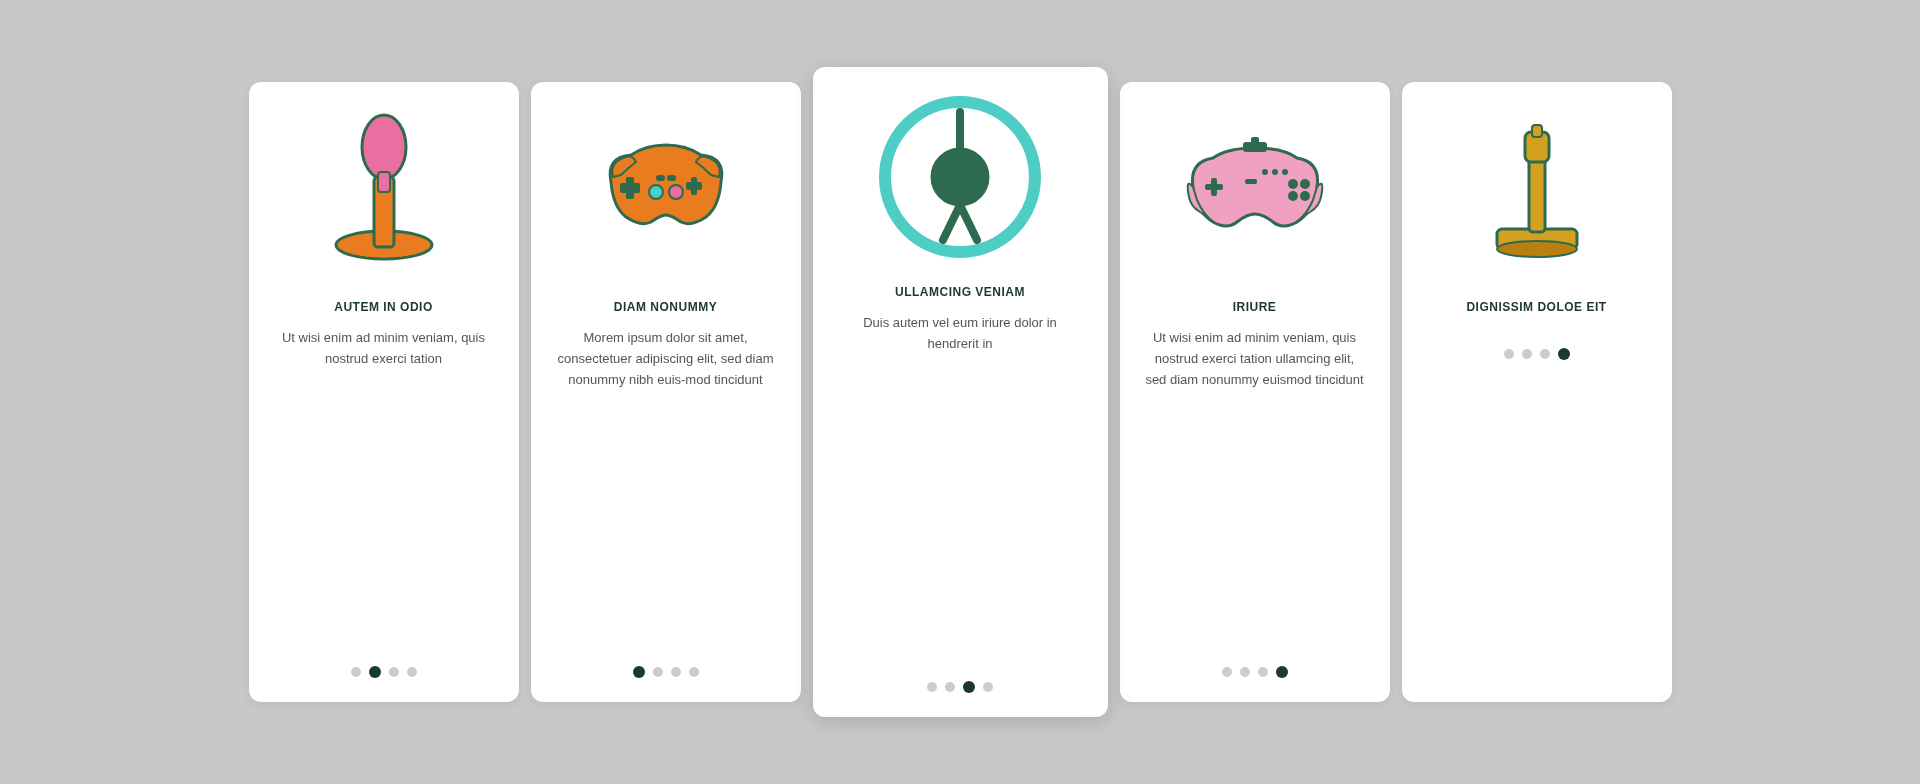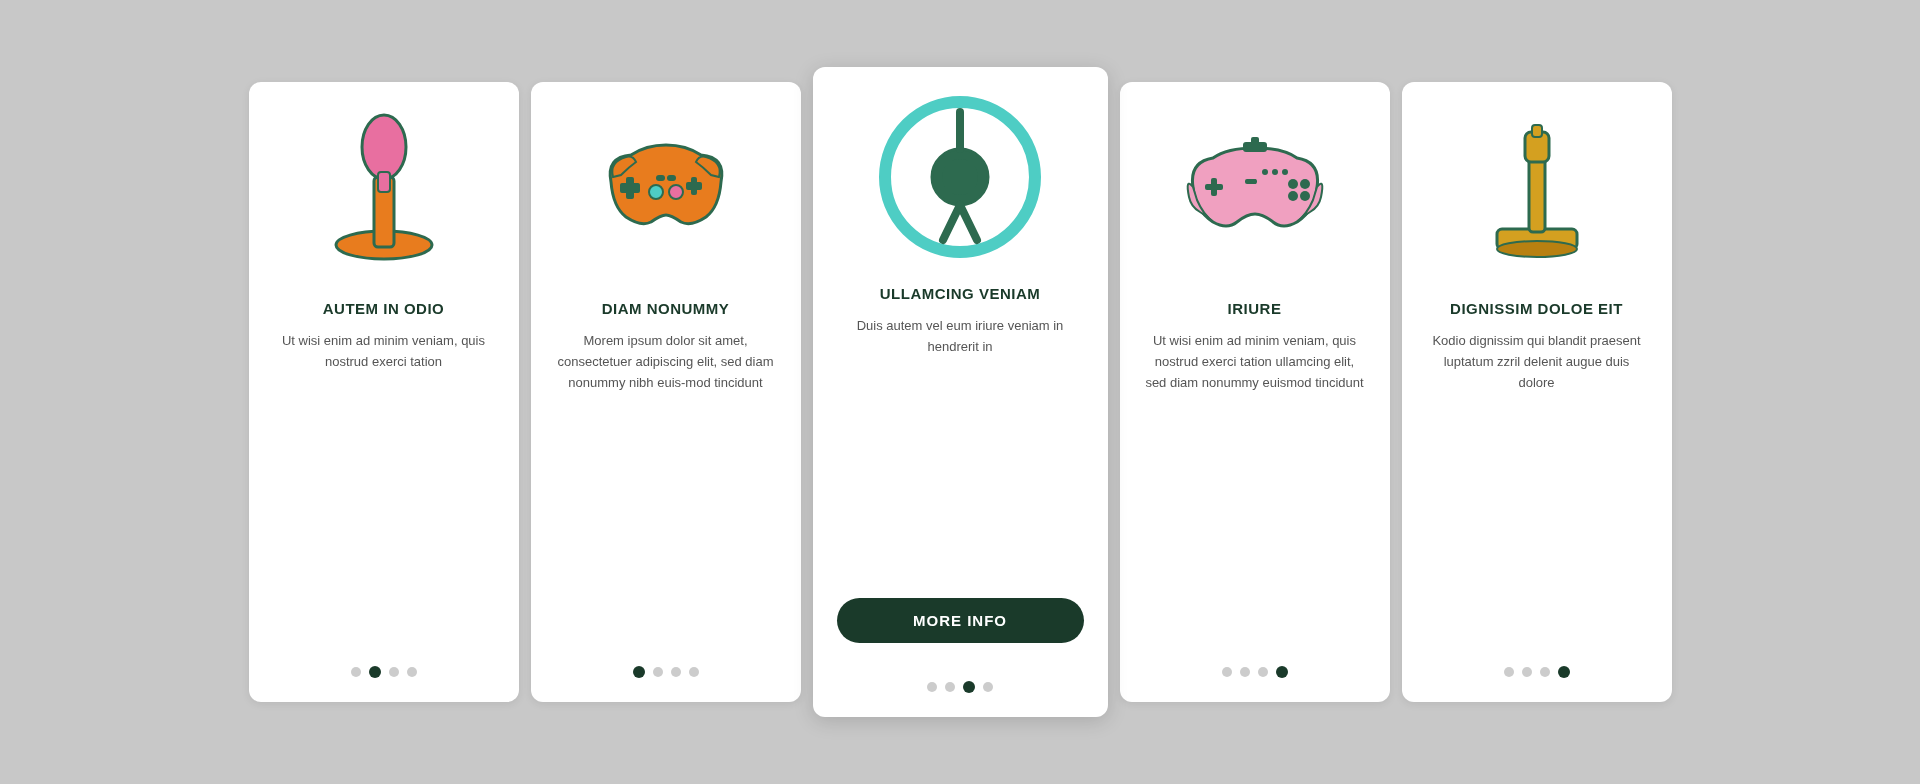--- a/index.html
+++ b/index.html
@@ -44,21 +44,21 @@
     .card-icon {
       width: 160px;
       height: 160px;
       display: flex;
       align-items: center;
       justify-content: center;
       margin-bottom: 28px;
     }
 
     .card-title {
-      font-size: 15px;
+      font-size: 12px;
       font-weight: 800;
       color: #1a3a2a;
       text-align: center;
       margin-bottom: 14px;
       letter-spacing: 0.5px;
       text-transform: uppercase;
     }
 
     .card-text {
       font-size: 13px;
@@ -178,22 +178,21 @@
         <circle cx="85" cy="85" r="28" fill="#2d6a4f" stroke="#2d6a4f" stroke-width="3"></circle>
 
         <circle cx="85" cy="85" r="18" fill="#2d6a4f"></circle>
 
         <line x1="85" y1="57" x2="85" y2="20" stroke="#2d6a4f" stroke-width="8" stroke-linecap="round"></line>
         <line x1="85" y1="113" x2="68" y2="148" stroke="#2d6a4f" stroke-width="8" stroke-linecap="round"></line>
         <line x1="85" y1="113" x2="102" y2="148" stroke="#2d6a4f" stroke-width="8" stroke-linecap="round"></line>
       </svg>
     </div>
     <div class="card-title">ULLAMCING VENIAM</div>
-    <div class="card-text">Duis autem vel eum iriure veniam in hendrerit in</div>
-    <button class="more-info-btn">MORE INFO</button>
+    <div class="card-text">Duis autem vel eum iriure dolor in hendrerit in</div>
     <div class="dots">
       <div class="dot"></div>
       <div class="dot"></div>
       <div class="dot active"></div>
       <div class="dot"></div>
     </div>
   </div>
 
   <div class="card">
     <div class="card-icon">
@@ -244,21 +243,20 @@
         <ellipse cx="60" cy="132" rx="40" ry="8" fill="#b88010" stroke="#2d6a4f" stroke-width="2"></ellipse>
 
         <rect x="52" y="40" width="16" height="75" rx="4" fill="#d4a020" stroke="#2d6a4f" stroke-width="3"></rect>
 
         <rect x="48" y="15" width="24" height="30" rx="6" fill="#d4a020" stroke="#2d6a4f" stroke-width="3"></rect>
 
         <rect x="55" y="8" width="10" height="12" rx="3" fill="#d4a020" stroke="#2d6a4f" stroke-width="2"></rect>
       </svg>
     </div>
     <div class="card-title">DIGNISSIM DOLOE EIT</div>
-    <div class="card-text">Kodio dignissim qui blandit praesent luptatum zzril delenit augue duis dolore</div>
     <div class="dots">
       <div class="dot"></div>
       <div class="dot"></div>
       <div class="dot"></div>
       <div class="dot active"></div>
     </div>
   </div>
 
 </div>
 

